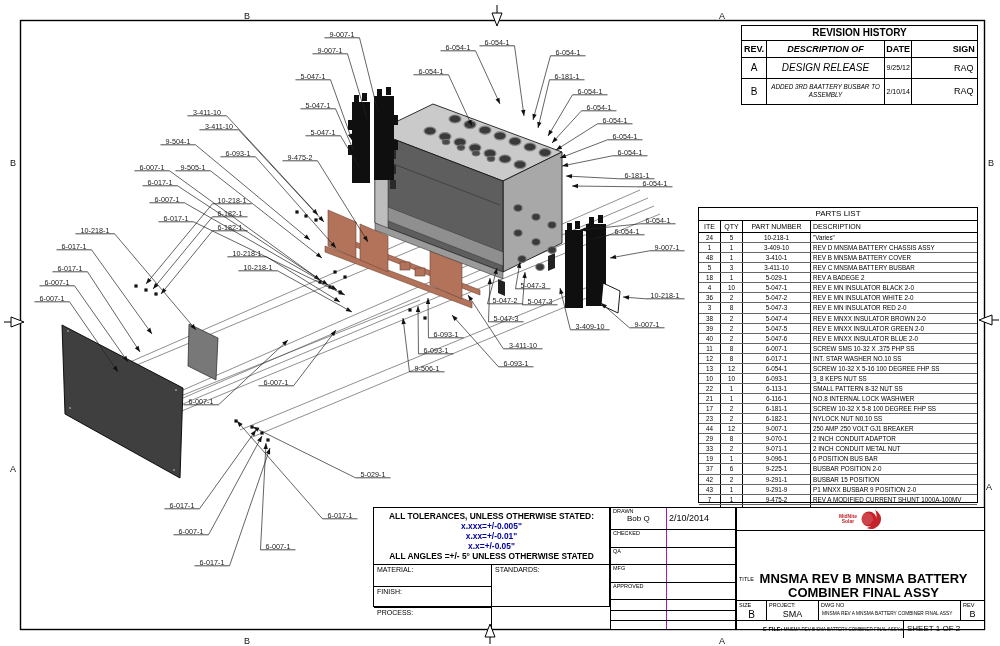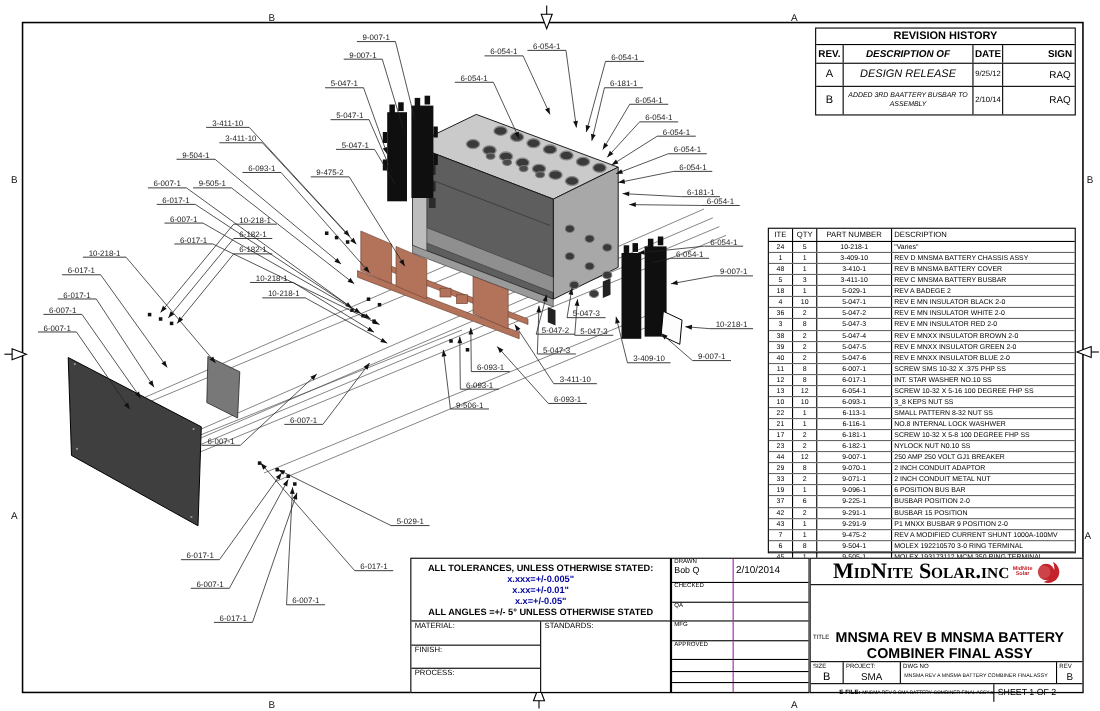--- a/index.html
+++ b/index.html
@@ -31,38 +31,38 @@
               display:flex;flex-direction:column;}
   .pl-title{height:12px;line-height:12px;text-align:center;font-size:8px;border-bottom:1px solid #000;}
   .pl-head{height:11px;line-height:11px;font-size:7px;border-bottom:1px solid #000;display:flex;}
   .pl-row{height:9.07px;line-height:9px;font-size:6.3px;border-bottom:0.8px solid #666;display:flex;}
   .pl-row:last-child{border-bottom:none;}
   .pc{box-sizing:border-box;border-right:1px solid #000;text-align:center;white-space:nowrap;overflow:hidden;}
   .pc:last-child{border-right:none;text-align:left;padding-left:2px;}
   .pc1{width:22px;} .pc2{width:22px;} .pc3{width:68px;} .pc4{flex:1;}
 
   
-  #tol-block{left:373px;top:507px;width:237px;height:123px;border:1.2px solid #000;background:#fff;}
+  #tol-block{left:373px;top:507px;width:237px;height:100px;border:1.2px solid #000;background:#fff;}
   .tol-top{height:57px;border-bottom:1.2px solid #000;text-align:center;padding-top:3px;box-sizing:border-box;}
   .tol-h{font-size:8.4px;font-weight:bold;}
   .tol-line{font-size:8.4px;font-weight:bold;color:var(--tol-blue);}
   .tol-bottom{display:flex;height:64px;}
   .tol-left{width:118px;border-right:1.2px solid #000;display:flex;flex-direction:column;box-sizing:border-box;}
   .tol-cell{font-size:7px;padding:1px 3px;box-sizing:border-box;}
   .mat{height:22px;border-bottom:1px solid #000;}
   .fin{height:21px;border-bottom:1px solid #000;}
   .proc{flex:1;}
   .standards{flex:1;}
 
   
   #approvals{left:610px;top:507px;width:126px;height:123px;border:1.2px solid #000;background:#fff;
              display:flex;flex-direction:column;}
   .ap-row{display:flex;border-bottom:1px solid #000;box-sizing:border-box;}
   .ap-row:last-child{border-bottom:none;}
-  .ap-l{flex:1;position:relative;padding:0 2px;box-sizing:border-box;}
+  .ap-l{flex:1;position:relative;padding:0 16px;box-sizing:border-box;}
   .ap-r{width:69px;border-left:1px solid #a21caf;box-sizing:border-box;text-align:left;padding-left:2px;}
   .ap-label{font-size:5.5px;position:absolute;top:0;left:2px;}
   .ap-val{font-size:8px;margin-top:6px;}
   .ap-date{font-size:9px;line-height:21px;}
 
   
   #tblock{left:736px;top:507px;width:249px;height:123px;border:1.2px solid #000;background:#fff;
           display:flex;flex-direction:column;}
   .logo-row{height:36px;border-bottom:1.2px solid #000;display:flex;align-items:center;
             justify-content:center;gap:3px;box-sizing:border-box;}
@@ -496,20 +496,21 @@
   </div>
   <div class="rev-row rowB">
     <div class="rc rc1">B</div>
     <div class="rc rc2">ADDED 3RD BAATTERY BUSBAR TO ASSEMBLY</div>
     <div class="rc rc3">2/10/14</div>
     <div class="rc rc4">RAQ</div>
   </div>
 </div>
 
 <div id="parts-list" class="abs">
+  <div class="pl-title">PARTS LIST</div>
   <div class="pl-head">
     <div class="pc pc1">ITE</div>
     <div class="pc pc2">QTY</div>
     <div class="pc pc3">PART NUMBER</div>
     <div class="pc pc4">DESCRIPTION</div>
   </div>
   <div id="pl-rows">
       <div class="pl-row">
         <div class="pc pc1">24</div>
         <div class="pc pc2">5</div>
@@ -752,21 +753,20 @@
       <div class="ap-r"></div>
     </div>
   <div class="ap-row" style="flex:1;">
       <div class="ap-l"></div>
       <div class="ap-r"></div>
     </div>
 </div>
 
 <div id="tblock" class="abs">
   <div class="logo-row">
-    <span class="logo-text">MidNite Solar.inc</span>
     <span class="logo-mini">
       <span>MidNite</span><br>
       <span>Solar</span>
     </span>
     <svg width="22" height="22" viewBox="0 0 22 22">
       <path d="M11,1 A10,10 0 1,1 11,21 A13,13 0 0,0 11,1 Z" fill="var(--logo-red)" transform="rotate(25 11 11)"></path>
       <circle cx="9" cy="11" r="7.5" fill="var(--logo-red)"></circle>
       <circle cx="7" cy="11" r="6" fill="#fff" opacity="0.15"></circle>
     </svg>
   </div>

